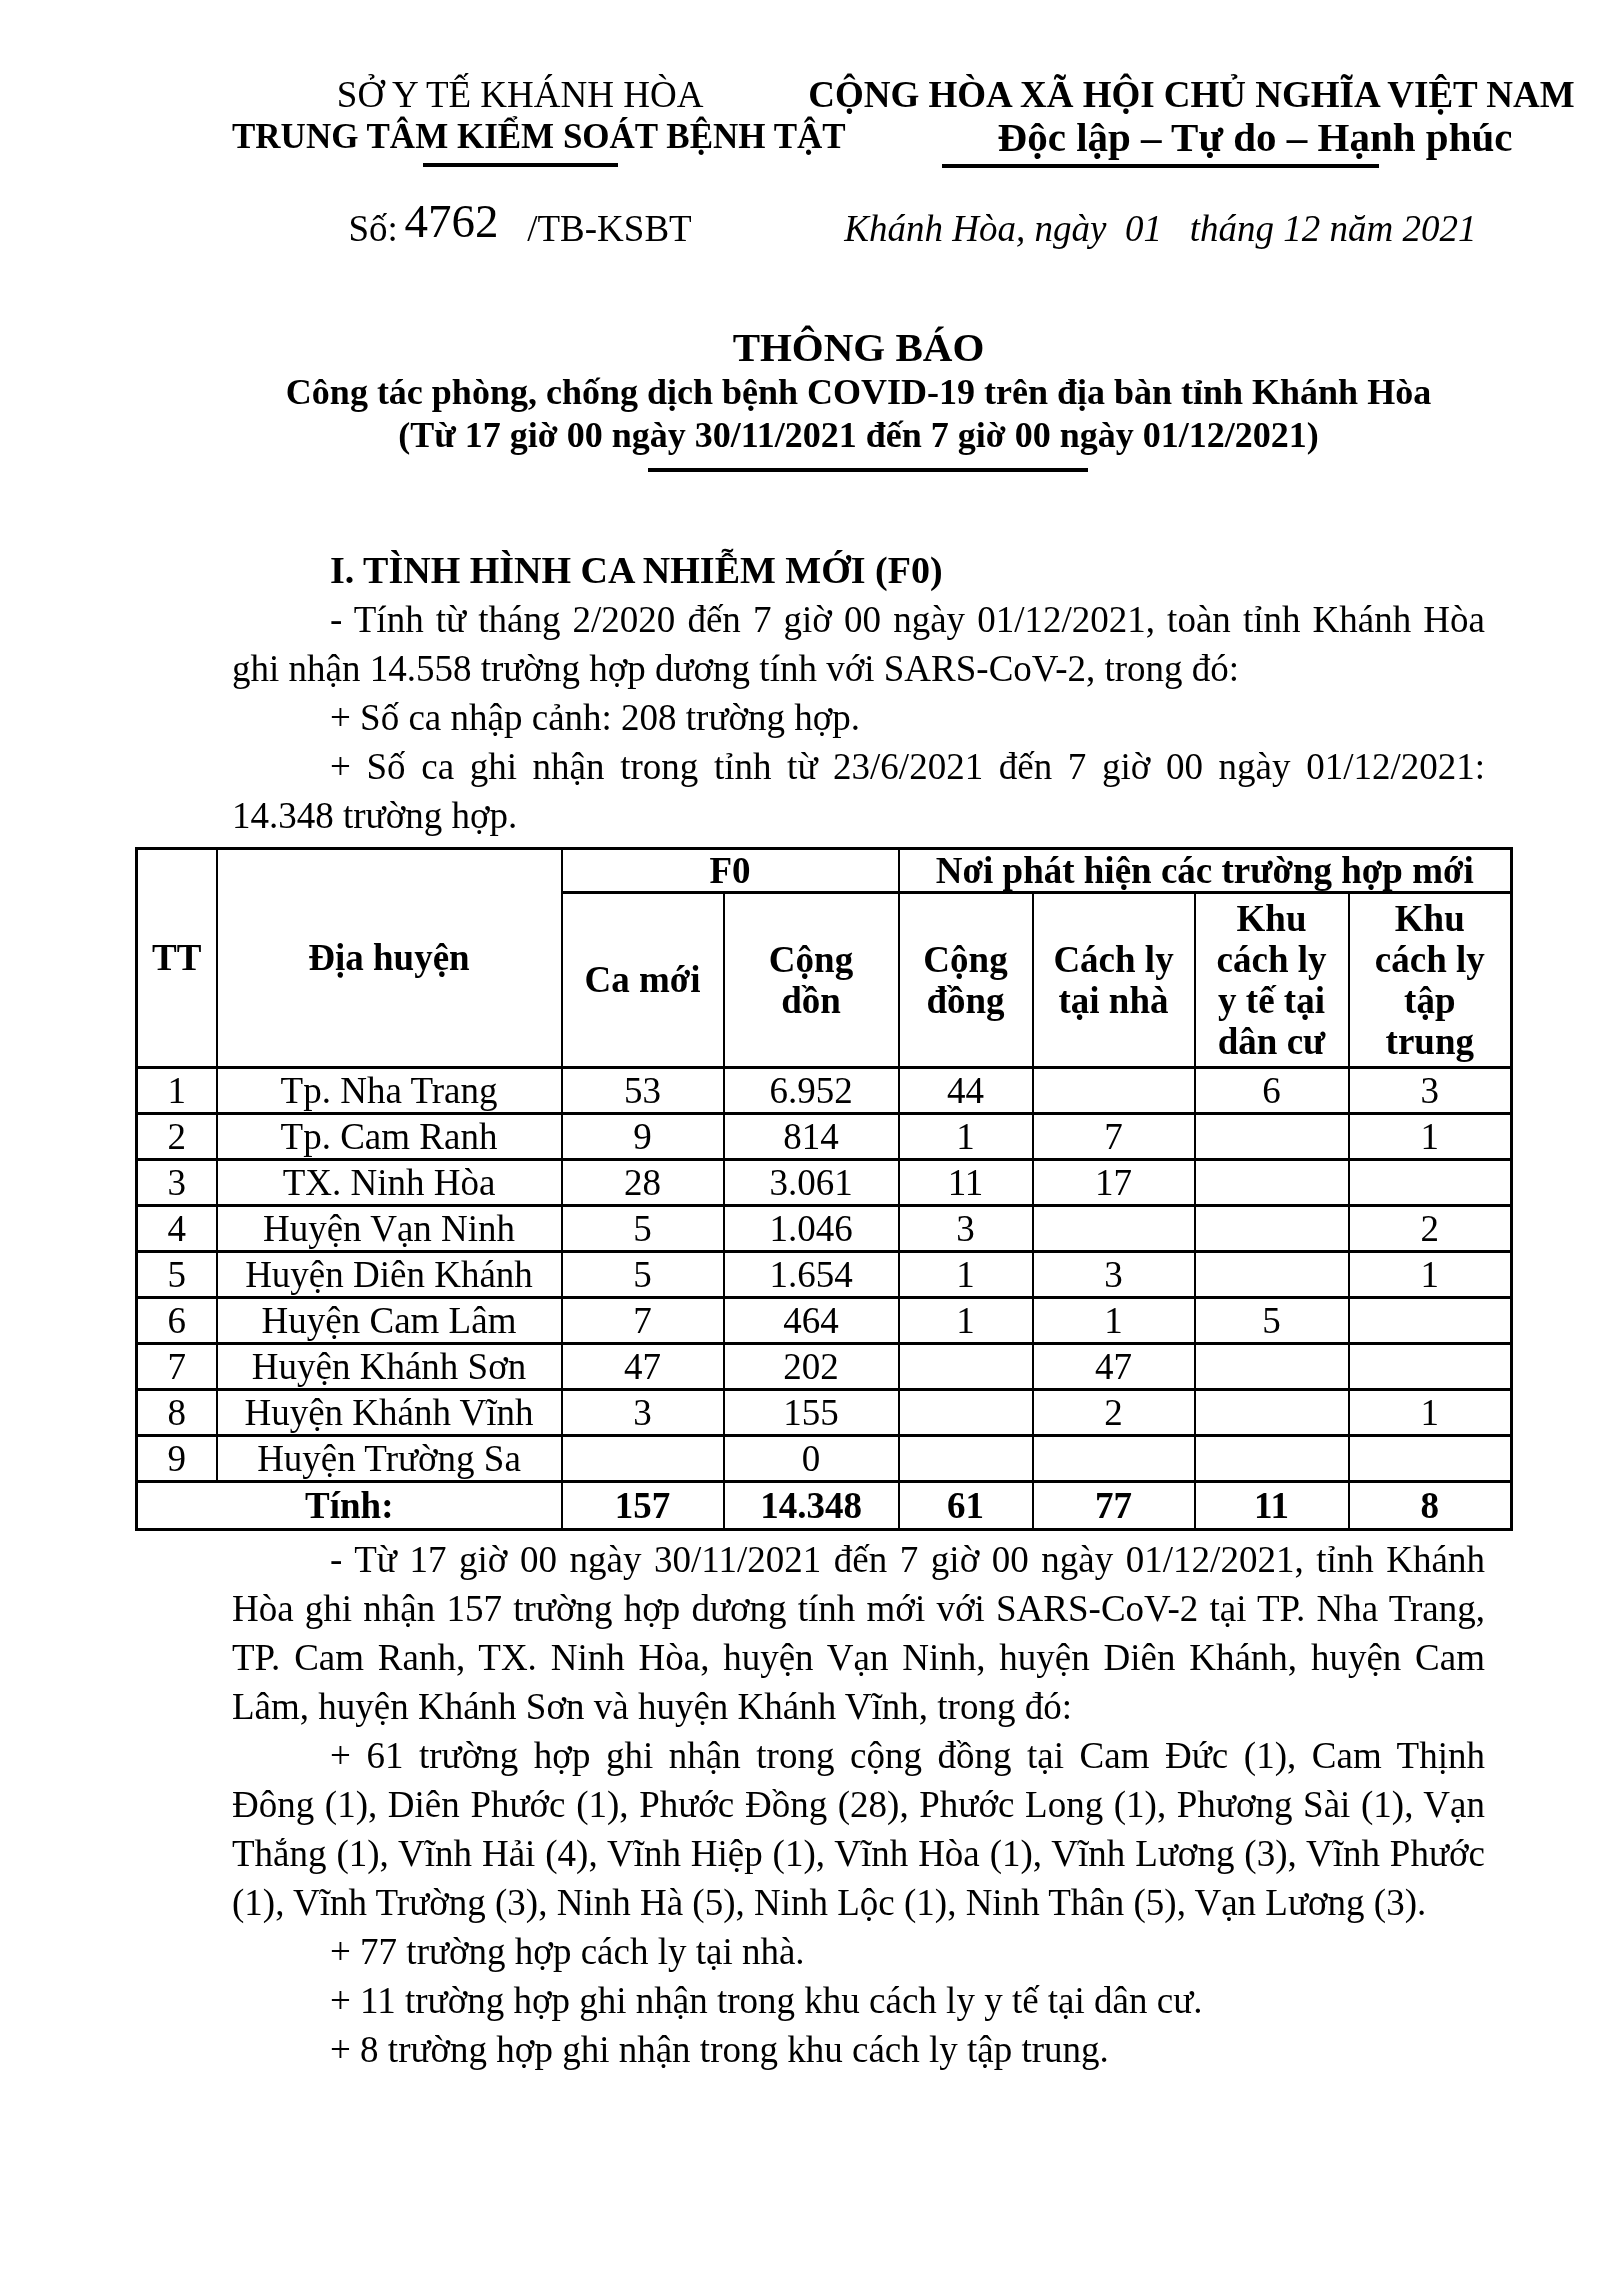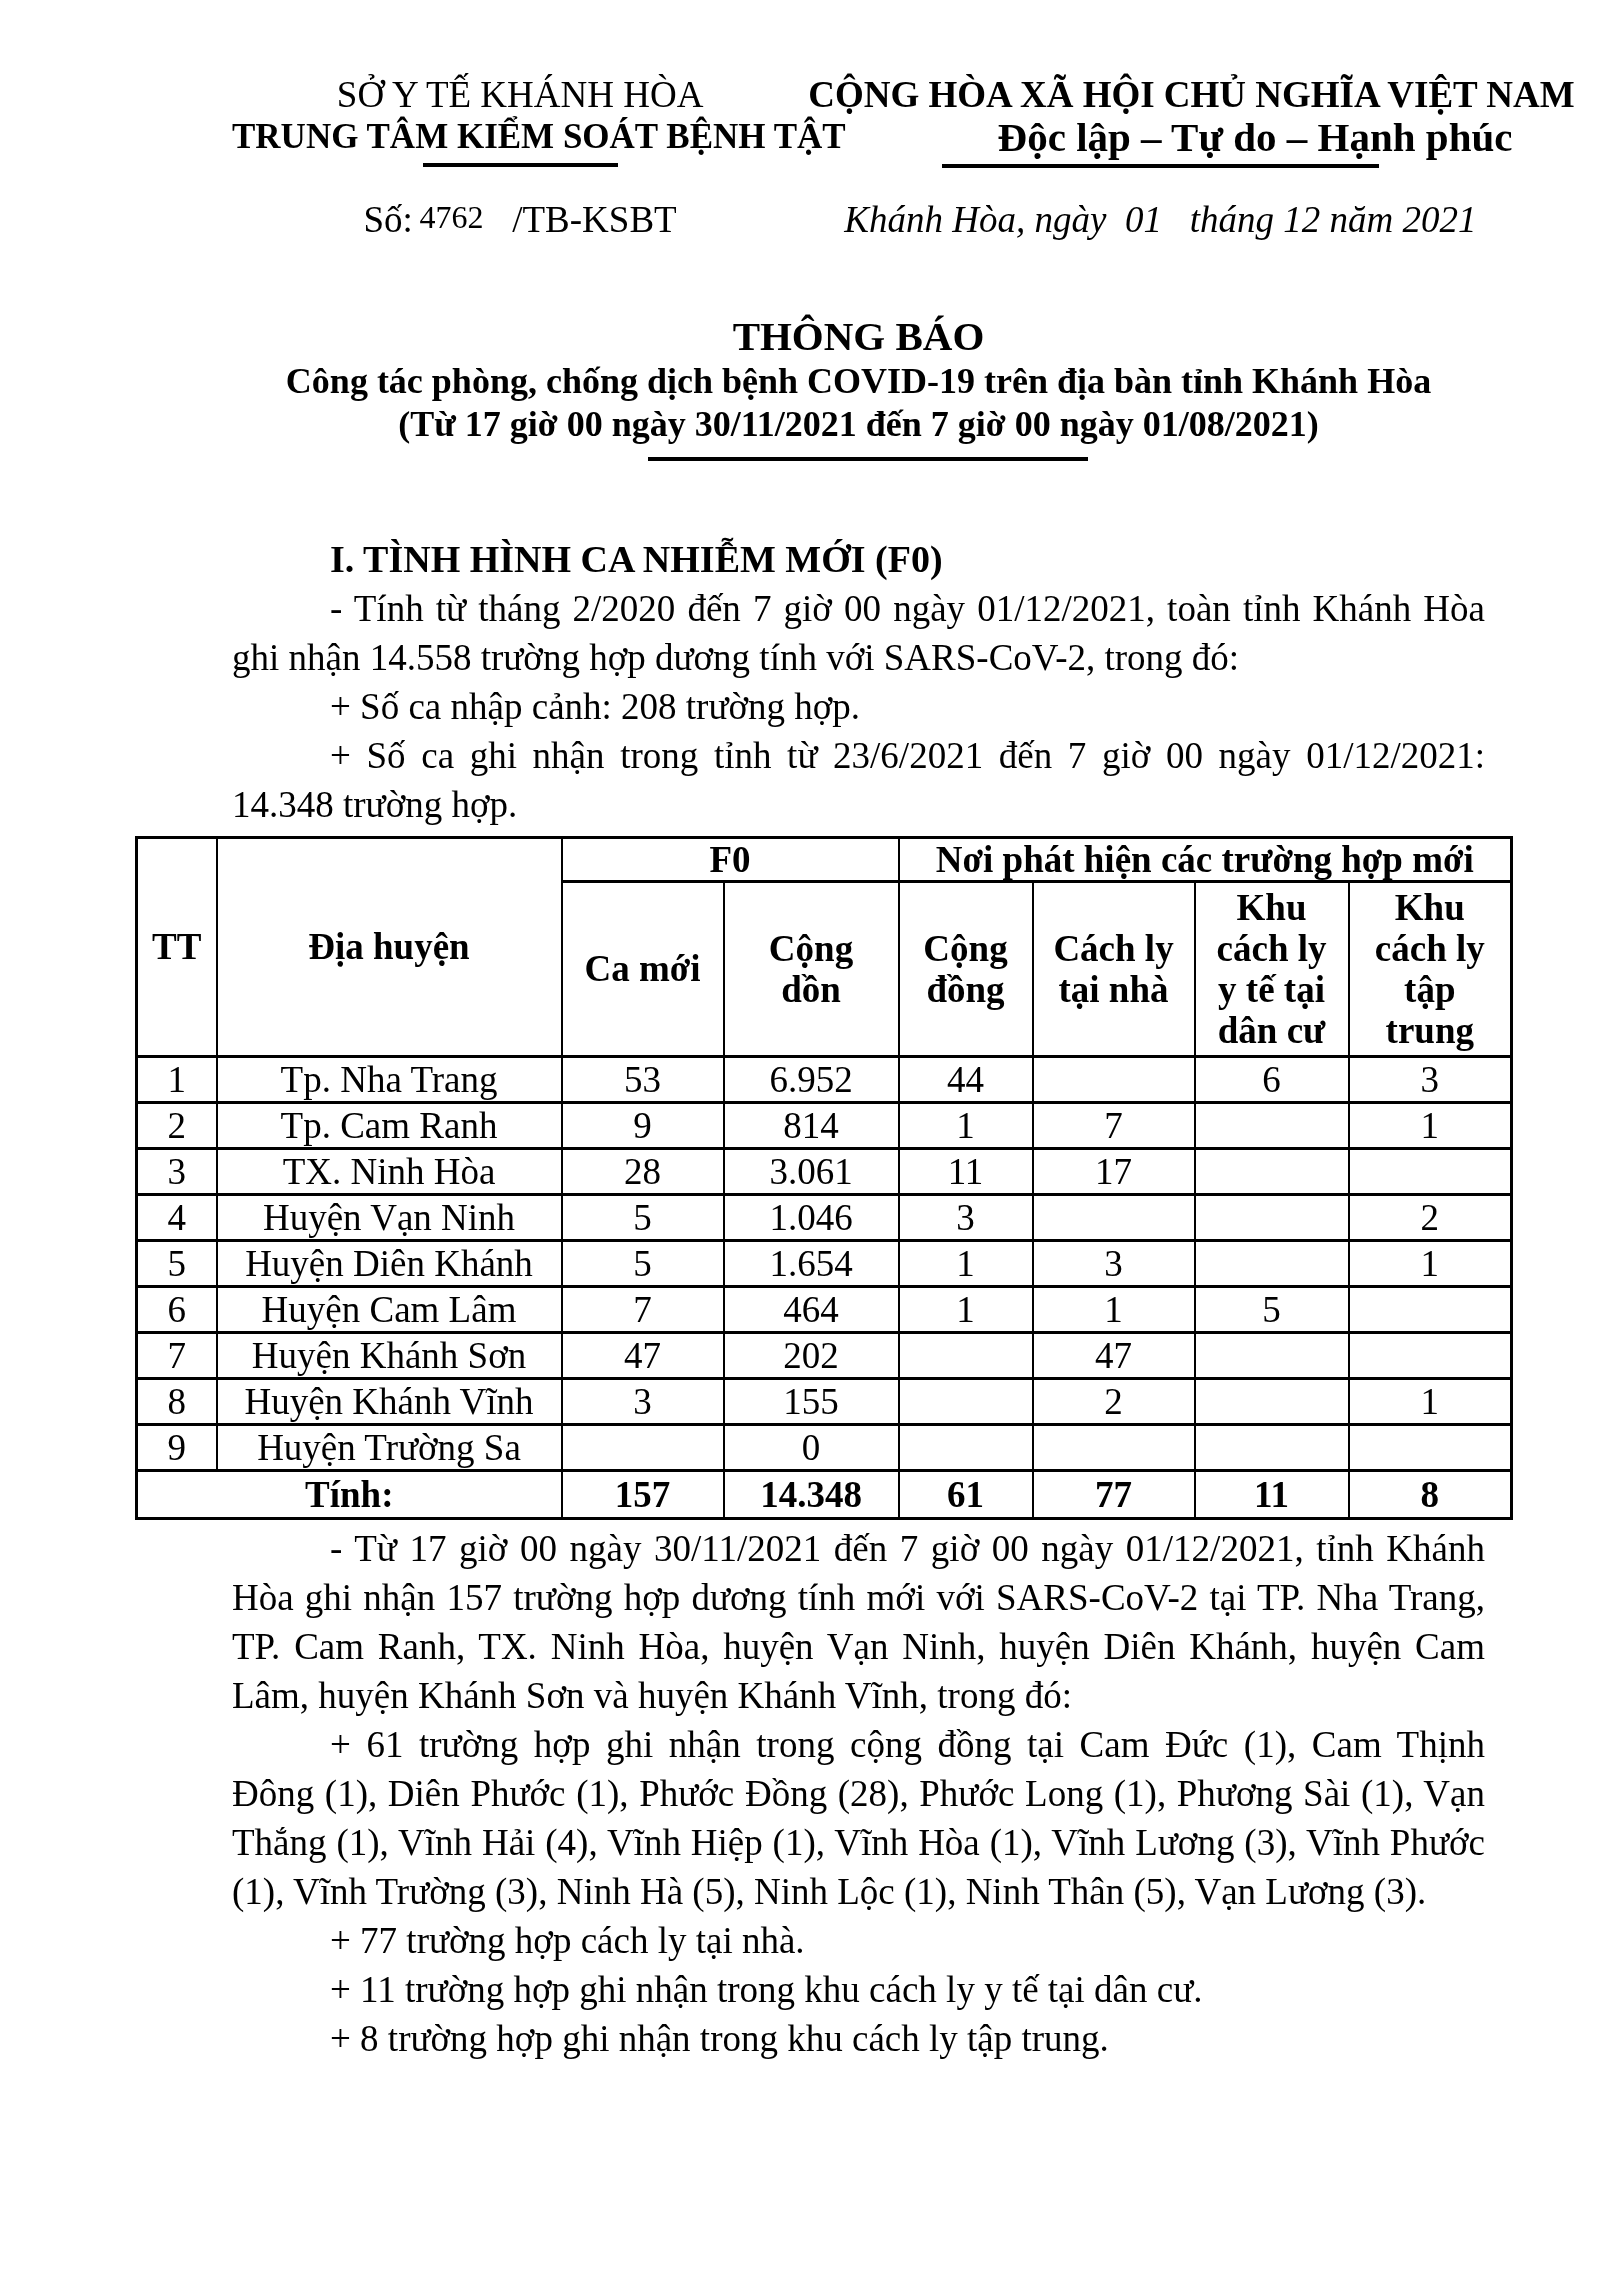--- a/index.html
+++ b/index.html
@@ -22,21 +22,21 @@
   .org-line1 { font-size: 37px; line-height: 42px; white-space: nowrap; }
   .org-line2 { font-size: 35px; line-height: 42px; font-weight: bold; white-space: nowrap; }
   .motto-line1 { font-size: 37px; line-height: 42px; font-weight: bold; white-space: nowrap; }
   .motto-line2 { font-size: 41px; line-height: 43px; font-weight: bold; white-space: nowrap; }
   .rule { height: 3.9px; background: #000; margin: 5.2px auto 0; }
   .rule-left { width: 195px; }
   .rule-right { width: 437px; }
 
   .num-date { display: flex; margin-top: 30px; margin-right: -27.5px; align-items: baseline; }
   .doc-no { width: 45%; text-align: center; font-size: 37px; white-space: nowrap; }
-  .doc-no-number { font-size: 32px; position: relative; top: -3.9px; margin: 0 17px 0 6.5px; }
+  .doc-no-number { font-size: 47px; position: relative; top: -3.9px; margin: 0 17px 0 6.5px; }
   .doc-no-suffix { margin-left: 11.8px; }
   .place-date { width: 55%; text-align: center; font-size: 37px; font-style: italic; white-space: pre; }
 
   
   .title-block { margin-top: 71px; text-align: center; }
   .title-main { font-size: 41px; line-height: 48px; font-weight: bold; }
   .title-sub  { font-size: 36px; line-height: 43px; font-weight: bold; white-space: nowrap; }
   .title-rule { width: 440px; height: 4.6px; background: #000; margin: 10.5px auto 0; position: relative; left: 9.2px; }
 
   
@@ -103,21 +103,21 @@
   <div class="num-date">
     <div class="doc-no">
       <span>Số:</span><span class="doc-no-number">4762</span><span class="doc-no-suffix">/TB-KSBT</span>
     </div>
     <div class="place-date">Khánh Hòa, ngày  01   tháng 12 năm 2021</div>
   </div>
 
   <div class="title-block">
     <div class="title-main">THÔNG BÁO</div>
     <div class="title-sub">Công tác phòng, chống dịch bệnh COVID-19 trên địa bàn tỉnh Khánh Hòa</div>
-    <div class="title-sub">(Từ 17 giờ 00 ngày 30/11/2021 đến 7 giờ 00 ngày 01/08/2021)</div>
+    <div class="title-sub">(Từ 17 giờ 00 ngày 30/11/2021 đến 7 giờ 00 ngày 01/12/2021)</div>
     <div class="title-rule"></div>
   </div>
 
   <div class="sec-heading">I. TÌNH HÌNH CA NHIỄM MỚI (F0)</div>
   <p class="para">- Tính từ tháng 2/2020 đến 7 giờ 00 ngày 01/12/2021, toàn tỉnh Khánh Hòa ghi nhận 14.558 trường hợp dương tính với SARS-CoV-2, trong đó:</p>
   <p class="para para-noj">+ Số ca nhập cảnh: 208 trường hợp.</p>
   <p class="para">+ Số ca ghi nhận trong tỉnh từ 23/6/2021 đến 7 giờ 00 ngày 01/12/2021: 14.348 trường hợp.</p>
 
   <table class="cases">
     <colgroup>

